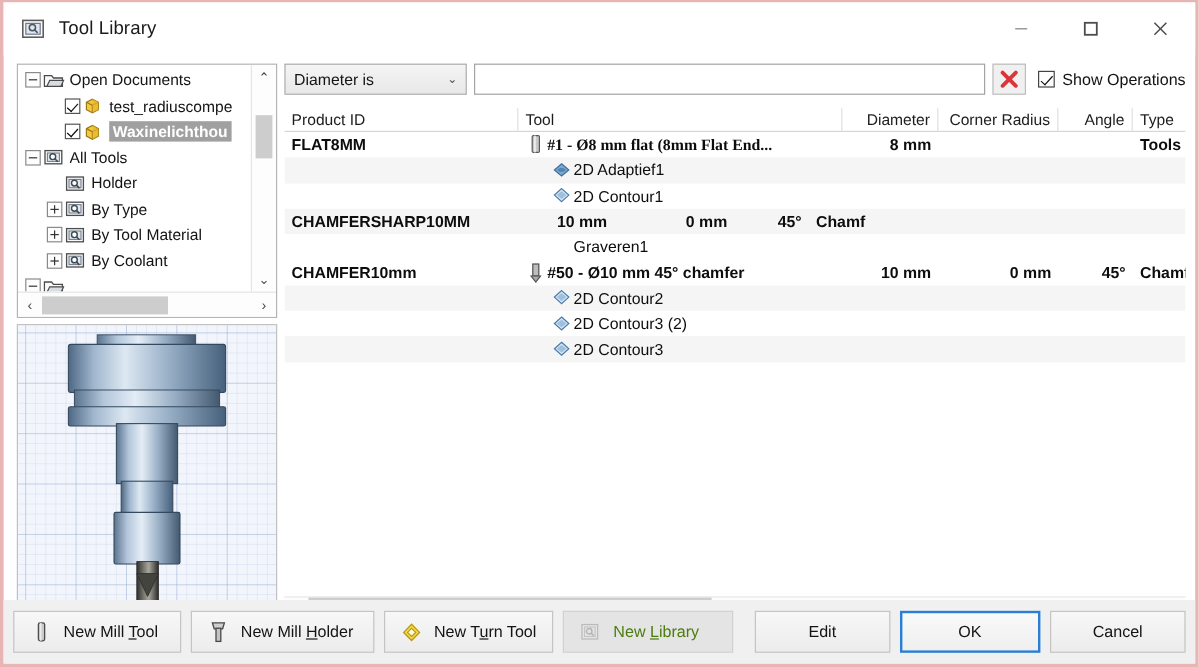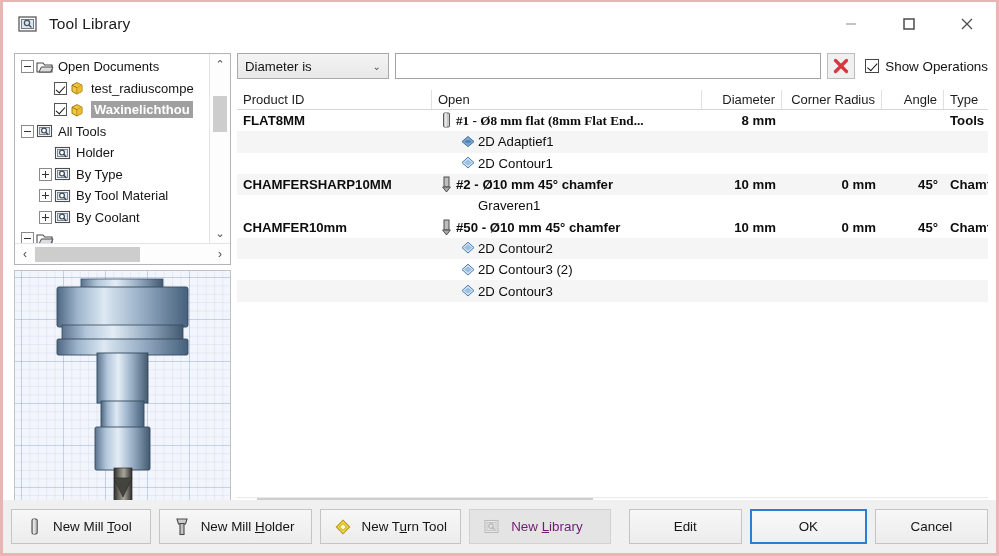--- a/index.html
+++ b/index.html
@@ -231,21 +231,21 @@
   }
   .btn {
     height: 35px;
     background: linear-gradient(#f7f7f7,#ececec);
     border: 1px solid #c4c4c4;
     display: flex; align-items: center; justify-content: center; gap: 9px;
     font-size: 13.4px; color: #141414;
     padding: 0 12px;
   }
   .btn.icn { justify-content: flex-start; }
-  .btn.disabled { color: #701a75; background: #e4e4e4; border-color: #d2d2d2; }
+  .btn.disabled { color: #4d7c0f; background: #e4e4e4; border-color: #d2d2d2; }
   .btn.default {
     border: 2px solid #2a7fd4; background: linear-gradient(#f9f9f9,#efefef);
   }
   .btn u { text-decoration: underline; }
 </style>
 </head>
 <body>
 
 <div id="app">
 
@@ -444,21 +444,21 @@
     </div>
     <label class="show-ops">
       <span class="box"></span>
       <span>Show Operations</span>
     </label>
   </div>
 
   <div class="table-panel">
     <div class="thead" id="thead">
         <div class="th" style="width: 195px; flex: 0 0 auto;">Product ID</div>
-        <div class="th" style="width: 270px; flex: 0 0 auto;">Open</div>
+        <div class="th" style="width: 270px; flex: 0 0 auto;">Tool</div>
         <div class="th num" style="width: 80px; flex: 0 0 auto;">Diameter</div>
         <div class="th num" style="width: 100px; flex: 0 0 auto;">Corner Radius</div>
         <div class="th num" style="width: 62px; flex: 0 0 auto;">Angle</div>
         <div class="th" style="width: 52px; flex: 1 0 auto;">Type</div>
       </div>
     <div id="tbody">
         <div class="trow">
           <div class="td b" style="width: 195px; flex: 0 0 auto;">FLAT8MM</div>
           <div class="td b" style="width: 270px; flex: 0 0 auto; font-family: Liberation Serif, serif;">
             <span class="tool-ico">
@@ -503,29 +503,20 @@
             </span>
             <span style="margin-left: 2px;">2D Contour1</span>
           </div>
           <div class="td num" style="width: 80px; flex: 0 0 auto;"></div>
           <div class="td num" style="width: 100px; flex: 0 0 auto;"></div>
           <div class="td num" style="width: 62px; flex: 0 0 auto;"></div>
           <div class="td" style="width: 52px; flex: 1 0 auto;"></div>
         </div>
         <div class="trow alt">
           <div class="td b" style="width: 195px; flex: 0 0 auto;">CHAMFERSHARP10MM</div>
-          <div class="td b" style="width: 270px; flex: 0 0 auto;">
-            <span class="tool-ico">
-              <svg width="13" height="17" viewBox="0 0 13 17">
-                <rect x="4" y="1" width="5" height="10" fill="#bdbdbd" stroke="#4f4f4f" stroke-width="1"></rect>
-                <polygon points="2.6,11 10.4,11 6.5,16" fill="#a9a9a9" stroke="#4f4f4f" stroke-width="1"></polygon>
-              </svg>
-            </span>
-            <span style="margin-left: 2px;">#2 - Ø10 mm 45° chamfer</span>
-          </div>
           <div class="td num b" style="width: 80px; flex: 0 0 auto;">10 mm</div>
           <div class="td num b" style="width: 100px; flex: 0 0 auto;">0 mm</div>
           <div class="td num b" style="width: 62px; flex: 0 0 auto;">45°</div>
           <div class="td b" style="width: 52px; flex: 1 0 auto;">Chamf</div>
         </div>
         <div class="trow">
           <div class="td" style="width: 195px; flex: 0 0 auto;"></div>
           <div class="td" style="width: 270px; flex: 0 0 auto;">
             <span class="op-ind"></span>
             <span class="tool-ico"></span>

